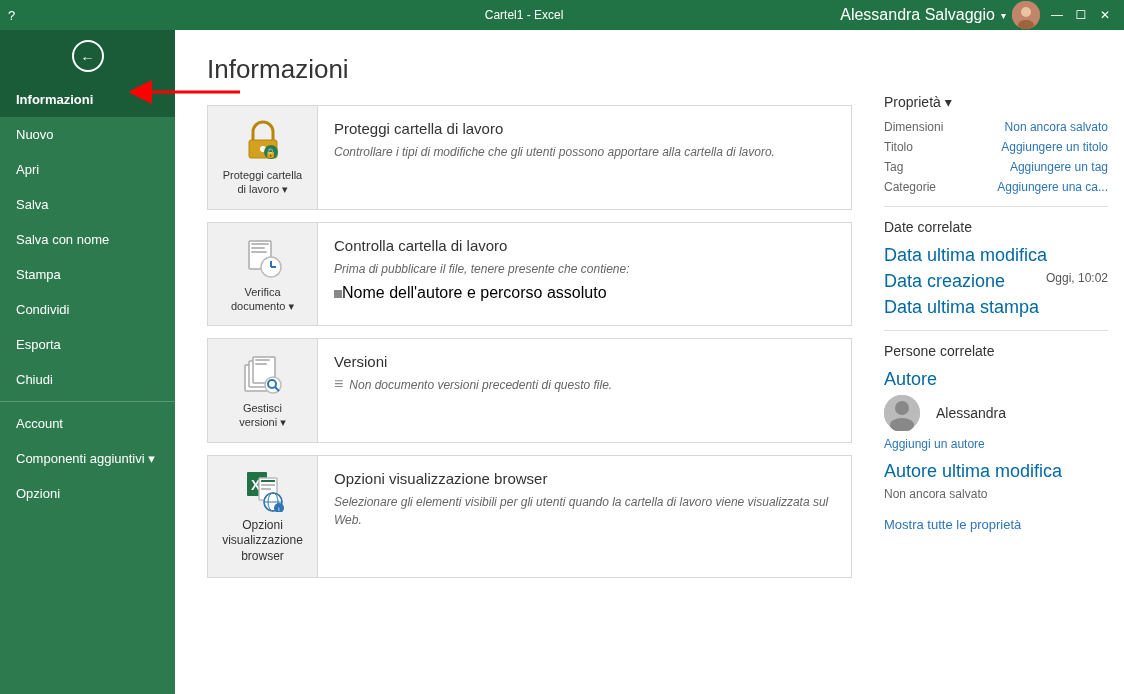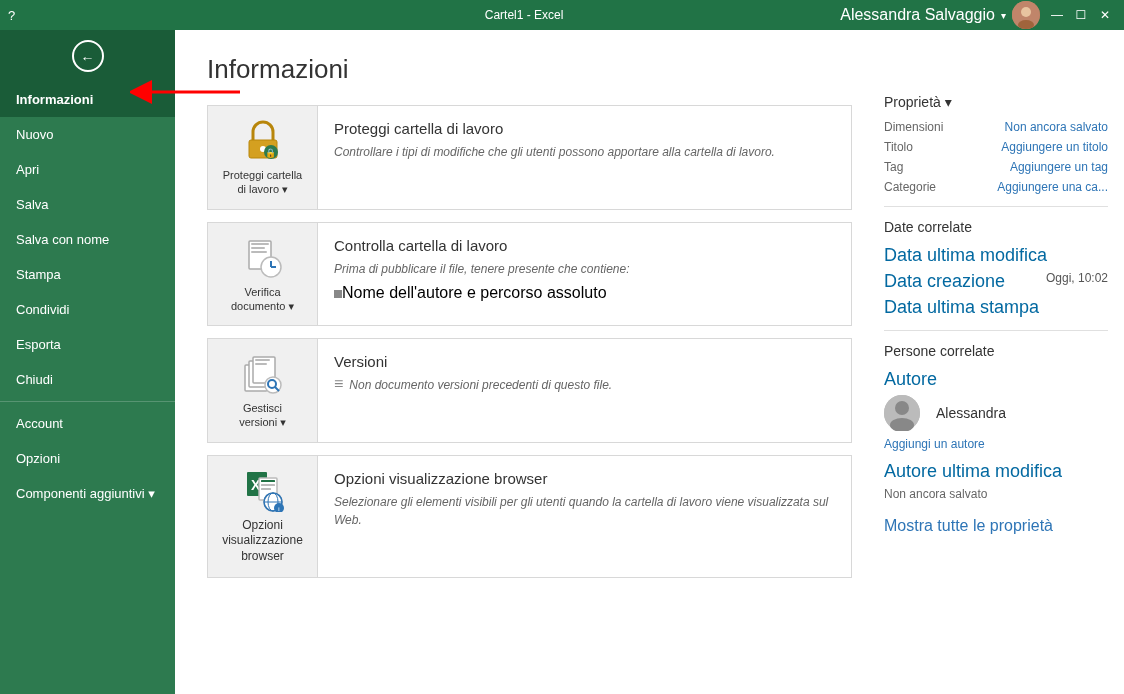--- a/index.html
+++ b/index.html
@@ -260,21 +260,21 @@
       font-size: 14px;
       color: #333;
     }
     .person-action {
       color: #2e75b6;
       font-size: 12px;
       cursor: pointer;
     }
     .show-all-link {
       color: #2e75b6;
-      font-size: 16px;
+      font-size: 13px;
       cursor: pointer;
       margin-top: 4px;
       display: inline-block;
     }
   </style>
 </head>
 <body>
 
 <div class="title-bar">
   <div style="width:200px; display:flex; align-items:center; gap:4px;">
@@ -326,22 +326,22 @@
       <button class="sidebar-item">Nuovo</button>
       <button class="sidebar-item">Apri</button>
       <button class="sidebar-item">Salva</button>
       <button class="sidebar-item">Salva con nome</button>
       <button class="sidebar-item">Stampa</button>
       <button class="sidebar-item">Condividi</button>
       <button class="sidebar-item">Esporta</button>
       <button class="sidebar-item">Chiudi</button>
       <div class="sidebar-divider"></div>
       <button class="sidebar-item">Account</button>
+      <button class="sidebar-item">Componenti aggiuntivi ▾</button>
       <button class="sidebar-item">Opzioni</button>
-      <button class="sidebar-item">Componenti aggiuntivi ▾</button>
     </div>
   </div>
 
   <div class="content">
     <h1 class="content-title">Informazioni</h1>
 
     <div class="info-card">
       <div class="card-icon-area">
         <div class="card-icon">
           <svg width="44" height="44" viewBox="0 0 44 44">

